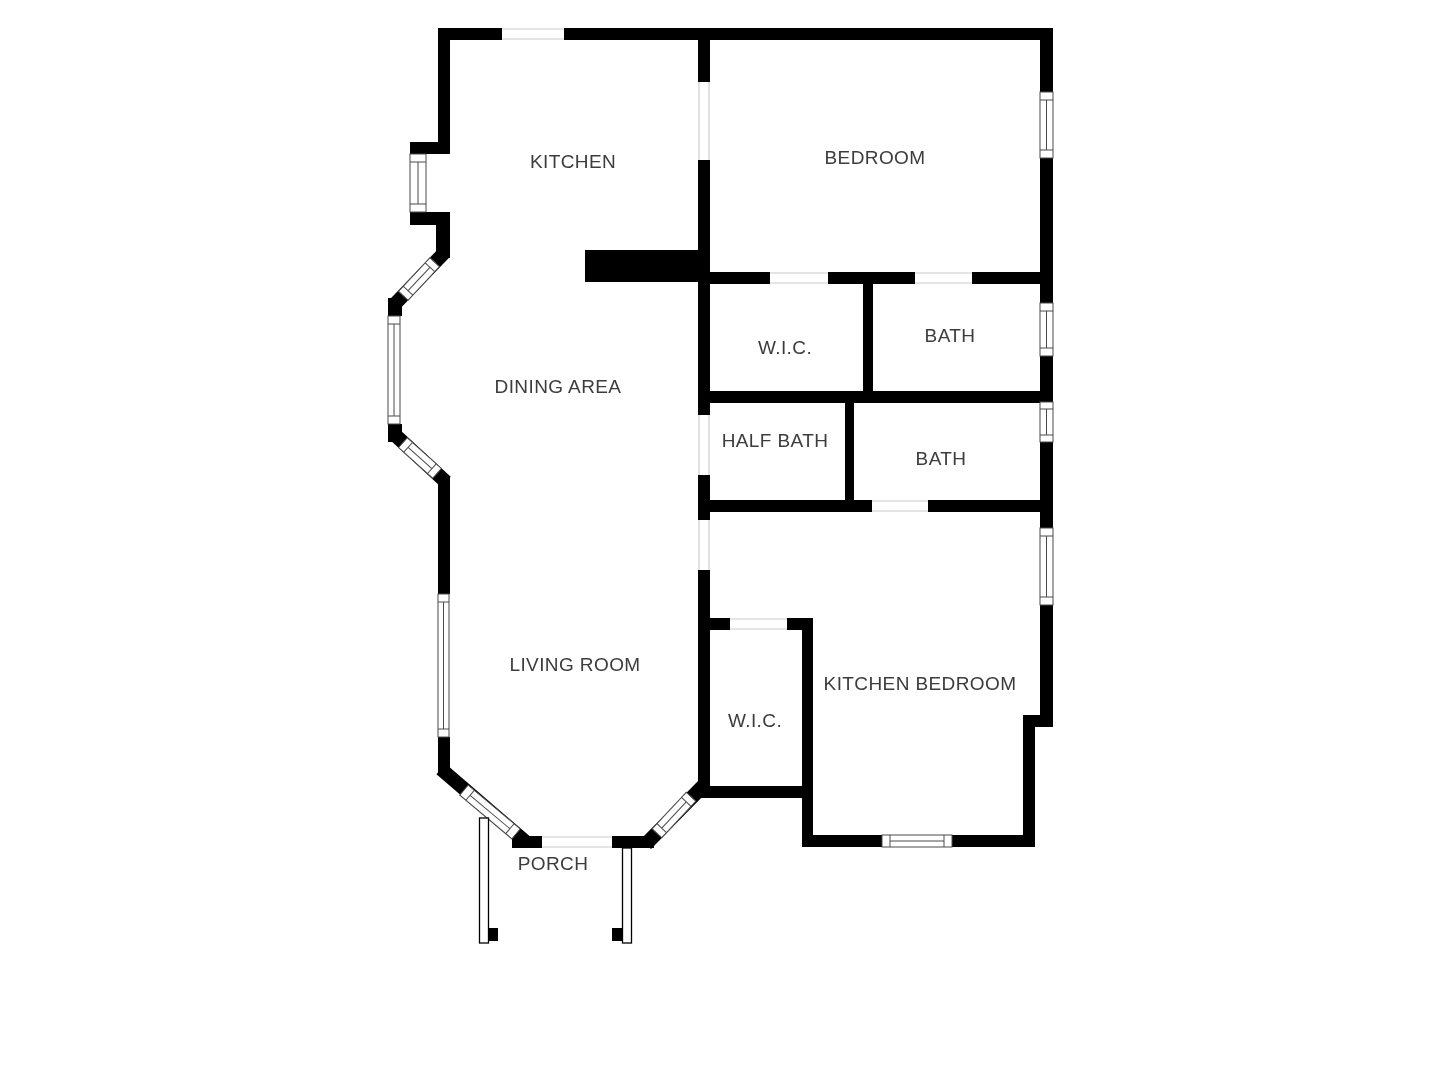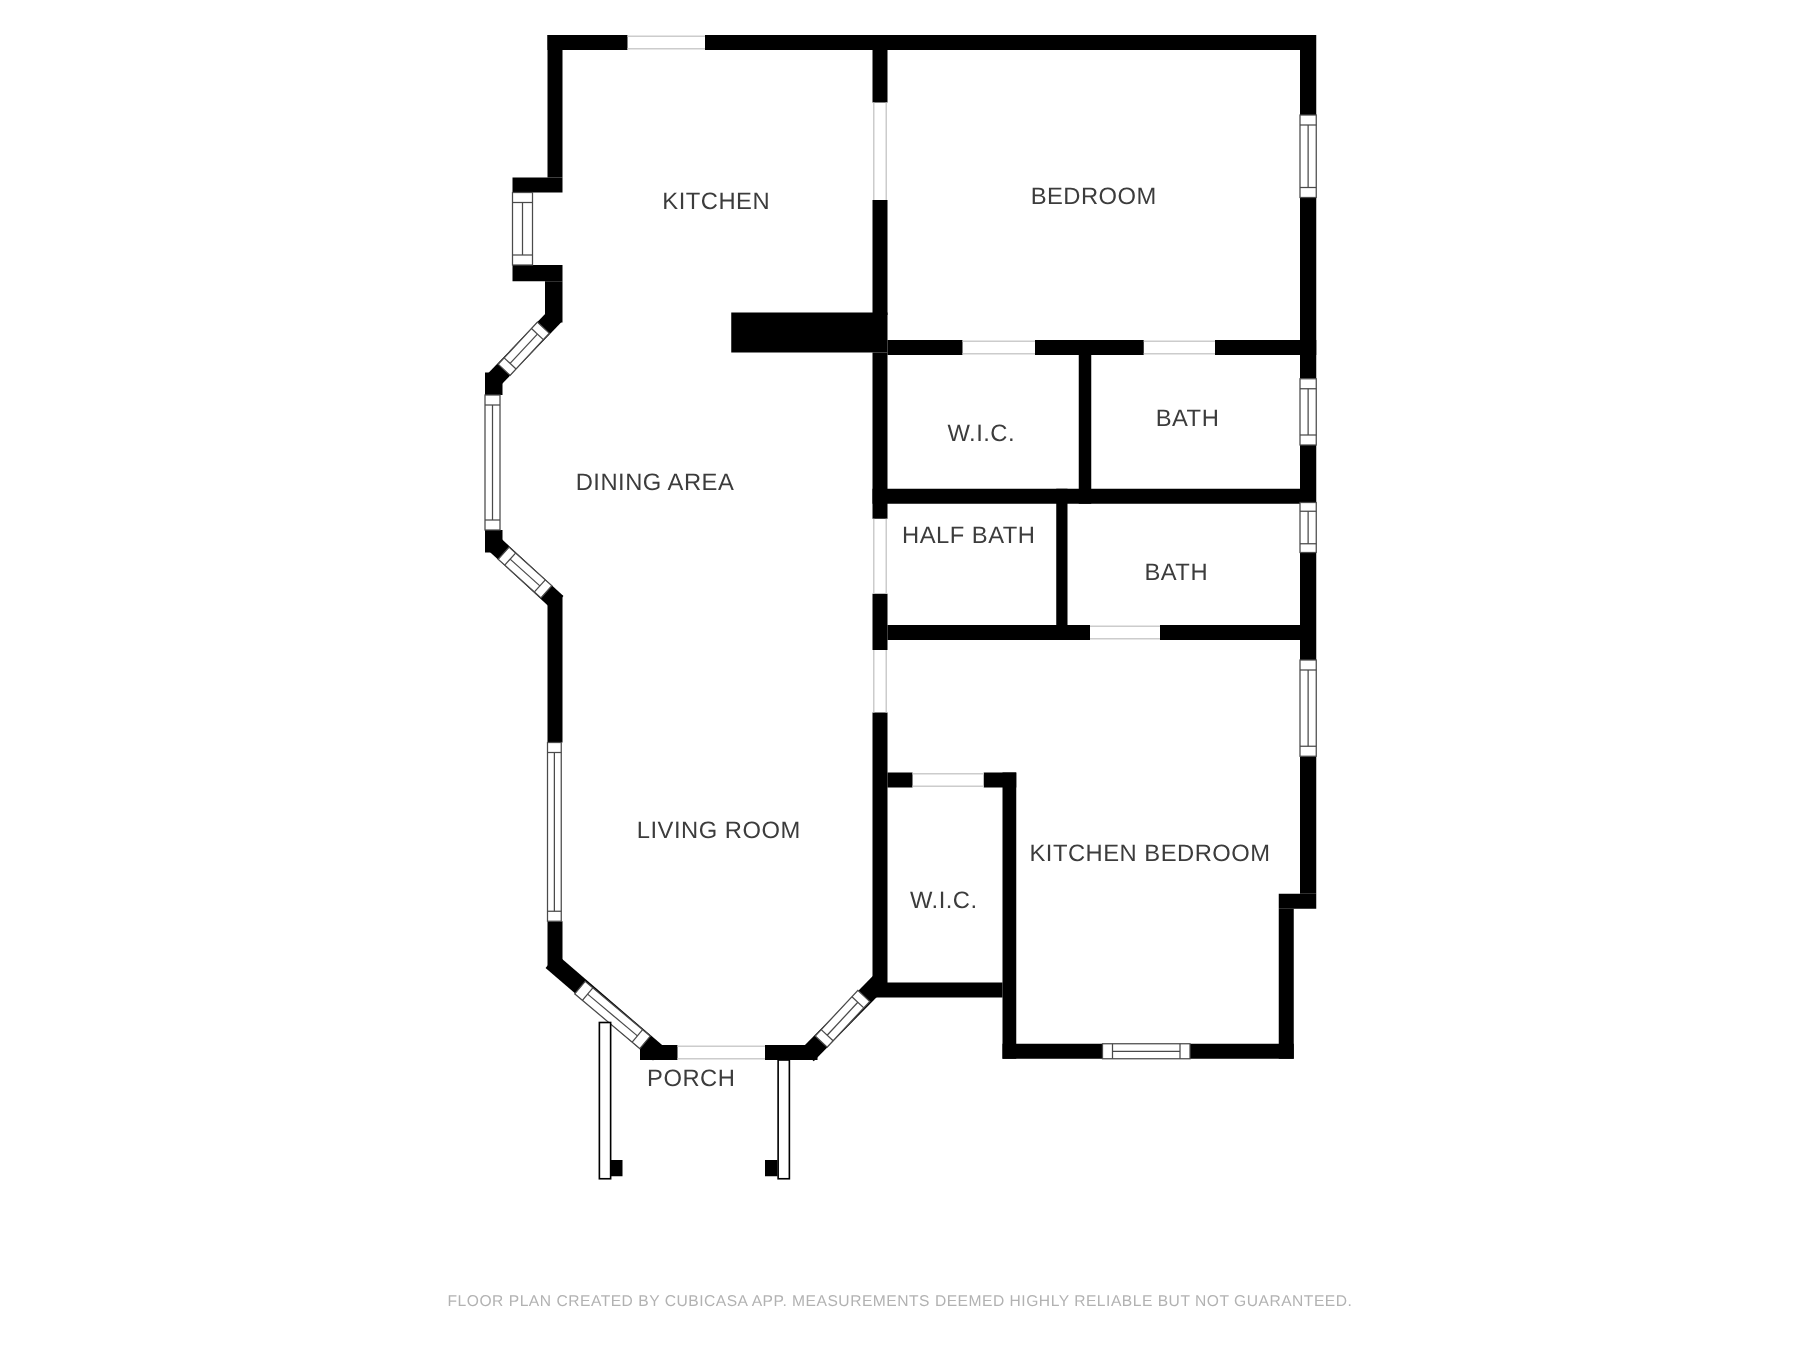--- a/index.html
+++ b/index.html
@@ -221,24 +221,23 @@
     <g>
       <rect x="479.5" y="818" width="9" height="125" fill="#fff" stroke="#000" stroke-width="1.3"></rect>
       <rect x="622.5" y="848" width="9" height="95" fill="#fff" stroke="#000" stroke-width="1.3"></rect>
       <rect x="488" y="928" width="10" height="13" fill="#000"></rect>
       <rect x="612" y="928" width="10" height="13" fill="#000"></rect>
     </g>
   </svg>
 
   <div class="room-label" style="left:573px;top:162px">KITCHEN</div>
   <div class="room-label" style="left:875px;top:158px">BEDROOM</div>
-  <div class="room-label" style="left:524px;top:387px">DINING AREA</div>
+  <div class="room-label" style="left:558px;top:387px">DINING AREA</div>
   <div class="room-label" style="left:785px;top:348px">W.I.C.</div>
   <div class="room-label" style="left:950px;top:336px">BATH</div>
-  <div class="room-label" style="left:775px;top:429px">HALF BATH</div>
+  <div class="room-label" style="left:775px;top:441px">HALF BATH</div>
   <div class="room-label" style="left:941px;top:459px">BATH</div>
   <div class="room-label" style="left:575px;top:665px">LIVING ROOM</div>
   <div class="room-label" style="left:755px;top:721px">W.I.C.</div>
   <div class="room-label" style="left:920px;top:684px">KITCHEN BEDROOM</div>
   <div class="room-label" style="left:553px;top:864px">PORCH</div>
 
-  <div class="footer-note">FLOOR PLAN CREATED BY CUBICASA APP. MEASUREMENTS DEEMED HIGHLY RELIABLE BUT NOT GUARANTEED.</div>
 </div>
 
 </body></html>

